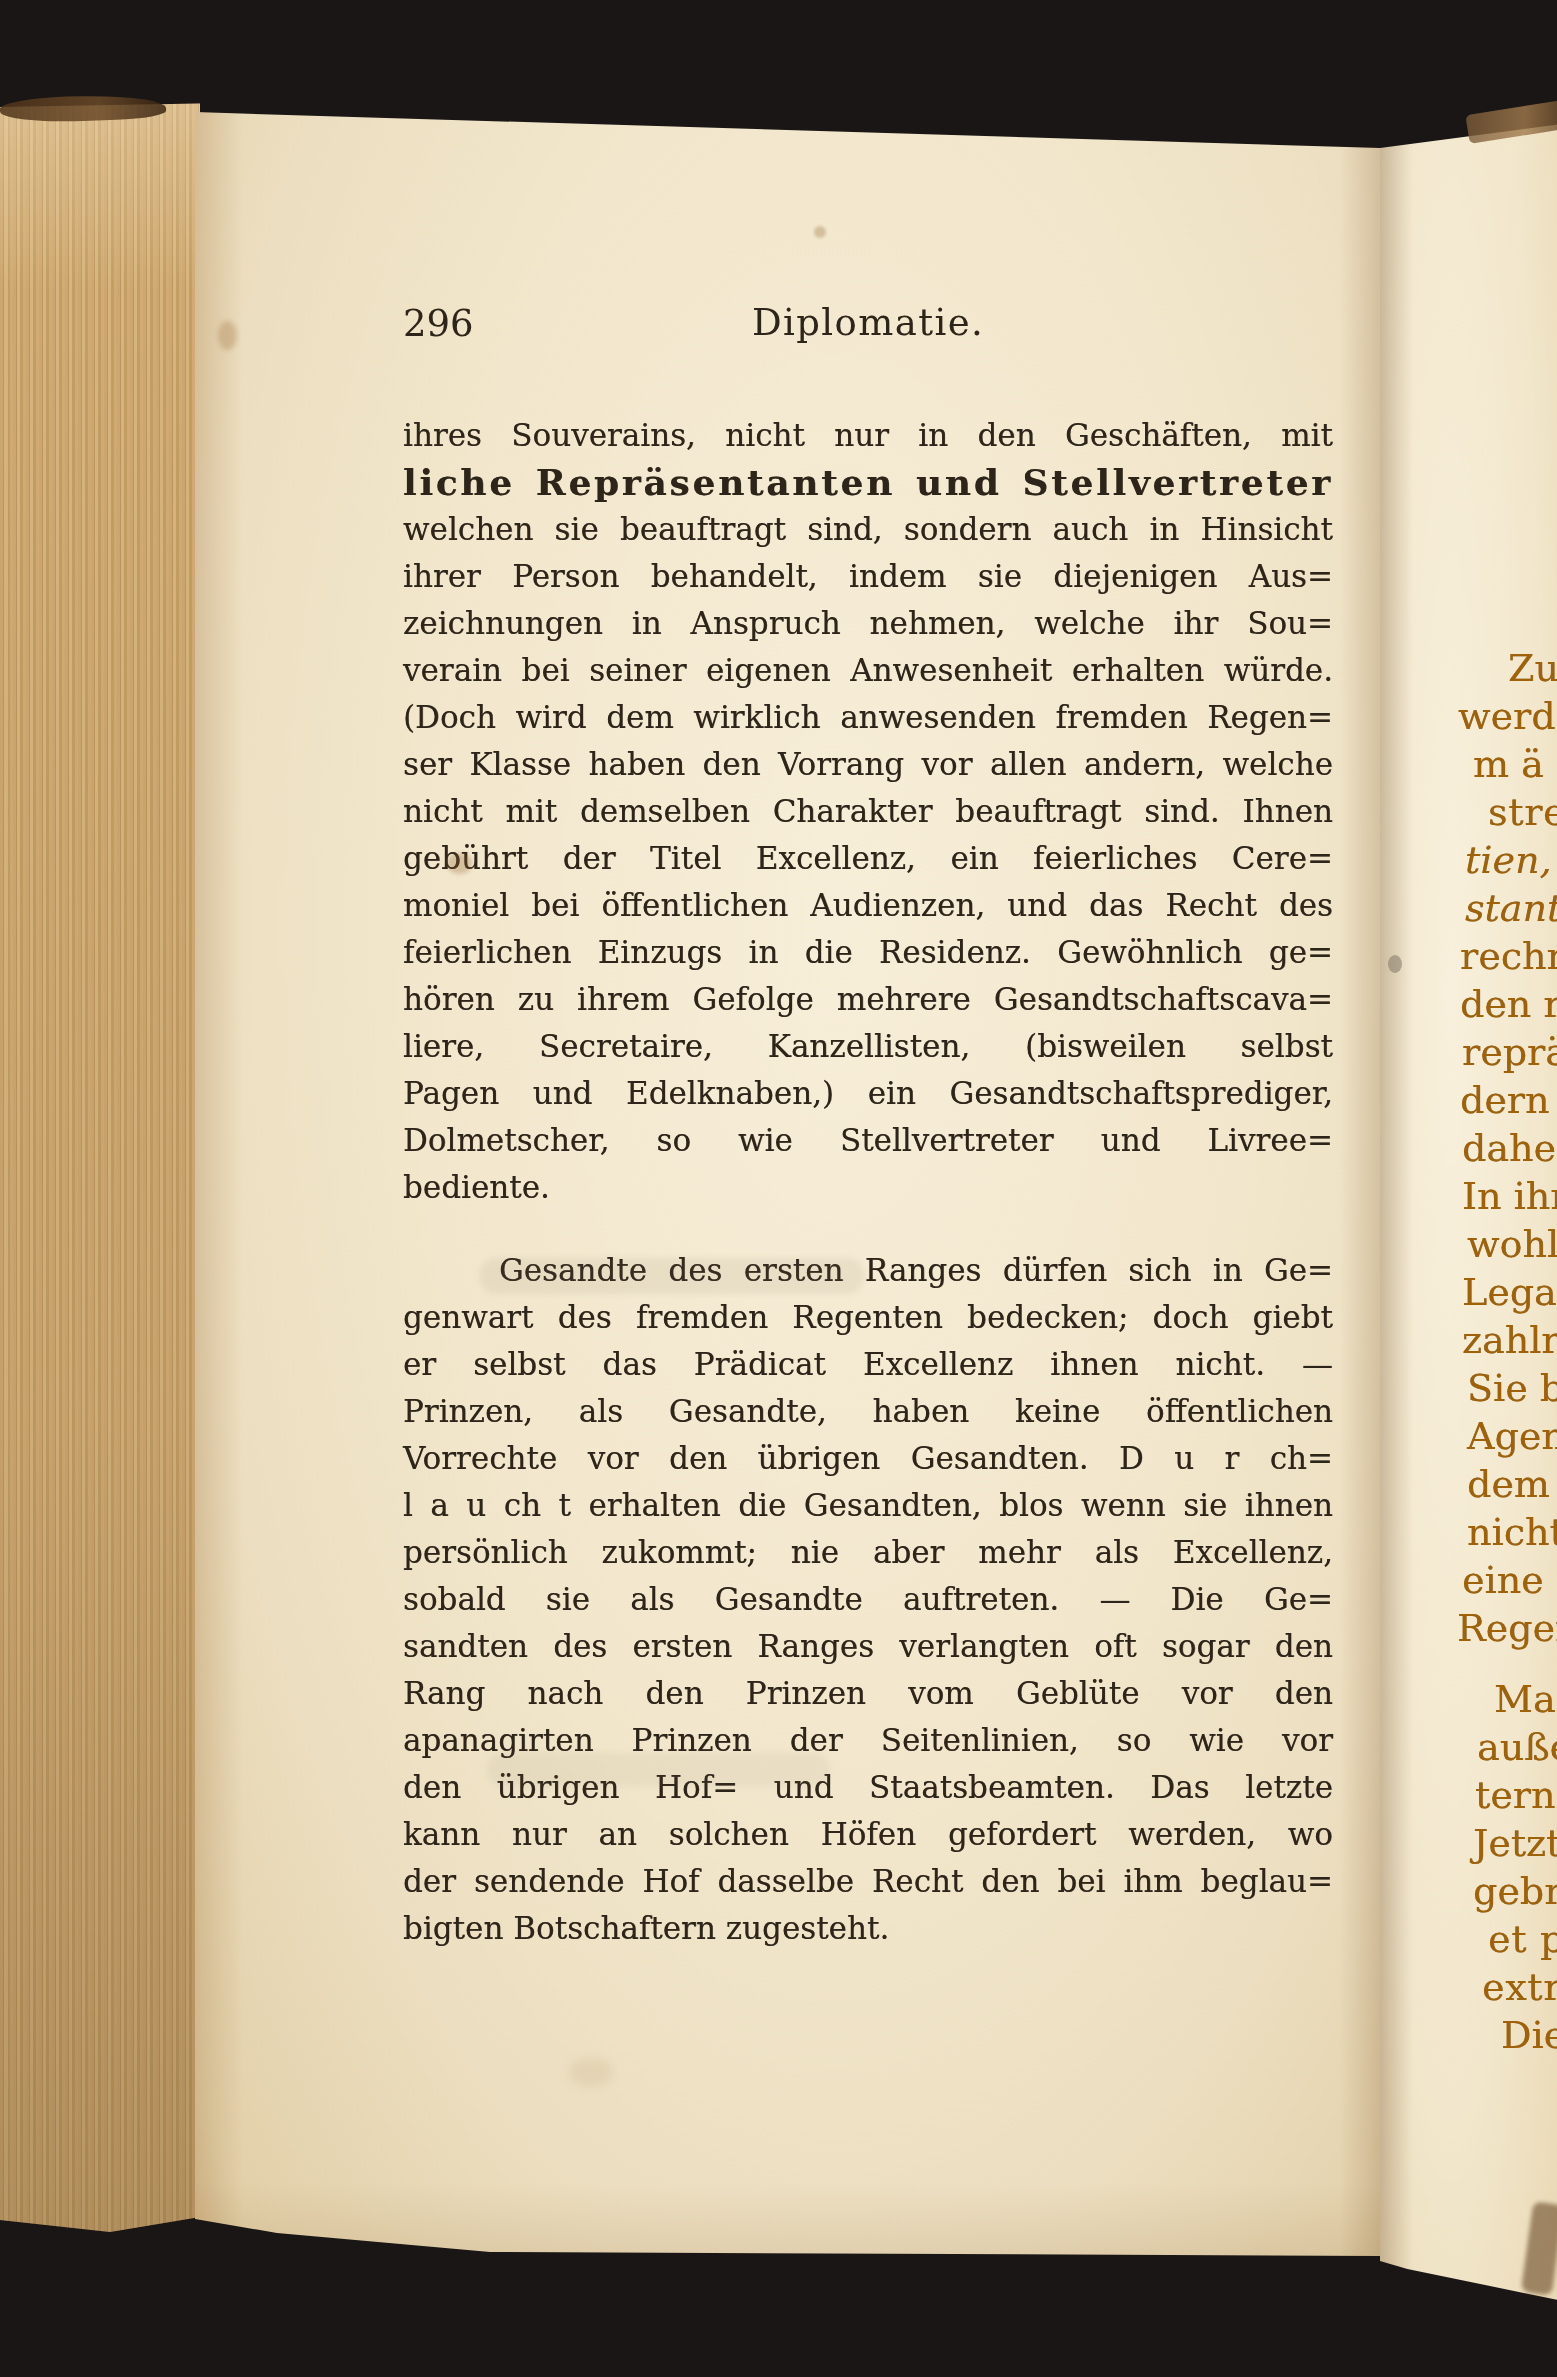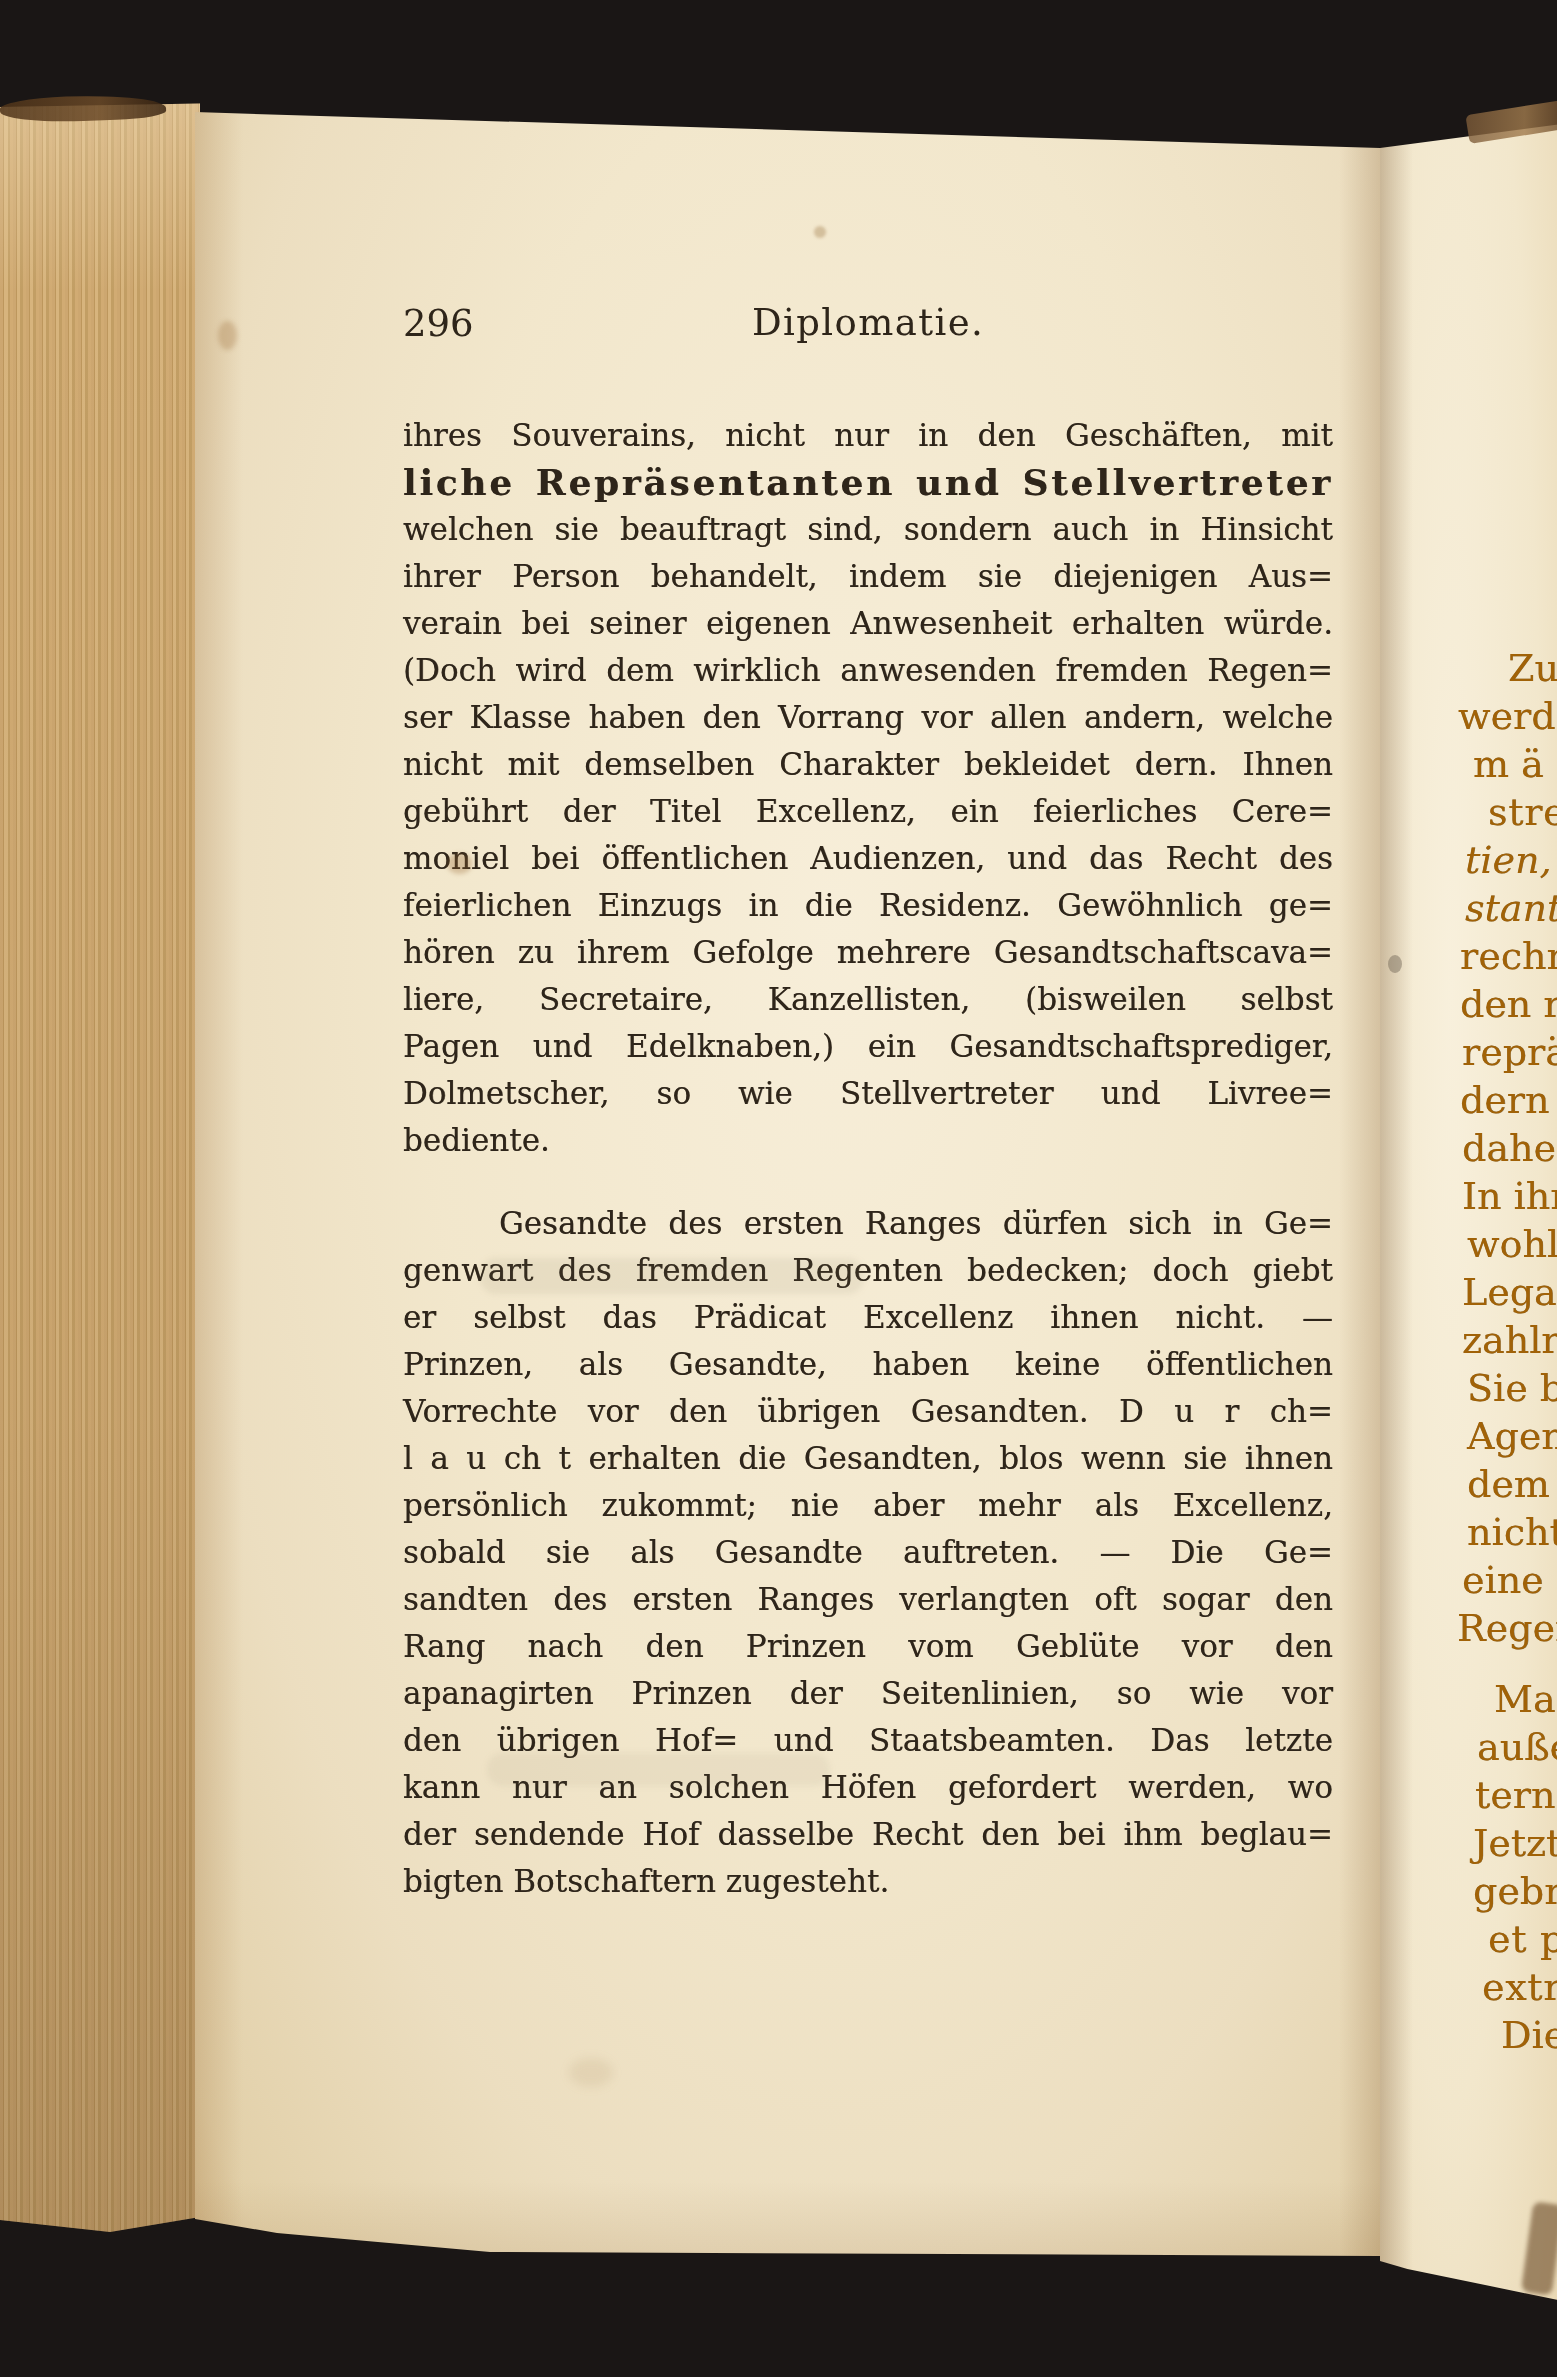--- a/index.html
+++ b/index.html
@@ -104,24 +104,25 @@
   <div class="text-col">
     <div class="header-row">
       <span class="pgnum">296</span>
       <span class="runtitle">Diplomatie.</span>
     </div>
     <div class="para" id="para1">
         <div class="tline">ihres Souverains, nicht nur in den Geschäften, mit</div>
         <div class="tline display">liche Repräsentanten und Stellvertreter</div>
         <div class="tline">welchen sie beauftragt sind, sondern auch in Hinsicht</div>
         <div class="tline">ihrer Person behandelt, indem sie diejenigen Aus=</div>
+        <div class="tline">zeichnungen in Anspruch nehmen, welche ihr Sou=</div>
         <div class="tline">verain bei seiner eigenen Anwesenheit erhalten würde.</div>
         <div class="tline">(Doch wird dem wirklich anwesenden fremden Regen=</div>
         <div class="tline">ser Klasse haben den Vorrang vor allen andern, welche</div>
-        <div class="tline">nicht mit demselben Charakter bekleidet dern. Ihnen</div>
+        <div class="tline">nicht mit demselben Charakter beauftragt sind. Ihnen</div>
         <div class="tline">gebührt der Titel Excellenz, ein feierliches Cere=</div>
         <div class="tline">moniel bei öffentlichen Audienzen, und das Recht des</div>
         <div class="tline">feierlichen Einzugs in die Residenz. Gewöhnlich ge=</div>
         <div class="tline">hören zu ihrem Gefolge mehrere Gesandtschaftscava=</div>
         <div class="tline">liere, Secretaire, Kanzellisten, (bisweilen selbst</div>
         <div class="tline">Pagen und Edelknaben,) ein Gesandtschaftsprediger,</div>
         <div class="tline">Dolmetscher, so wie Stellvertreter und Livree=</div>
         <div class="tline end">bediente.</div>
       </div>
     <div class="para" id="para2">

